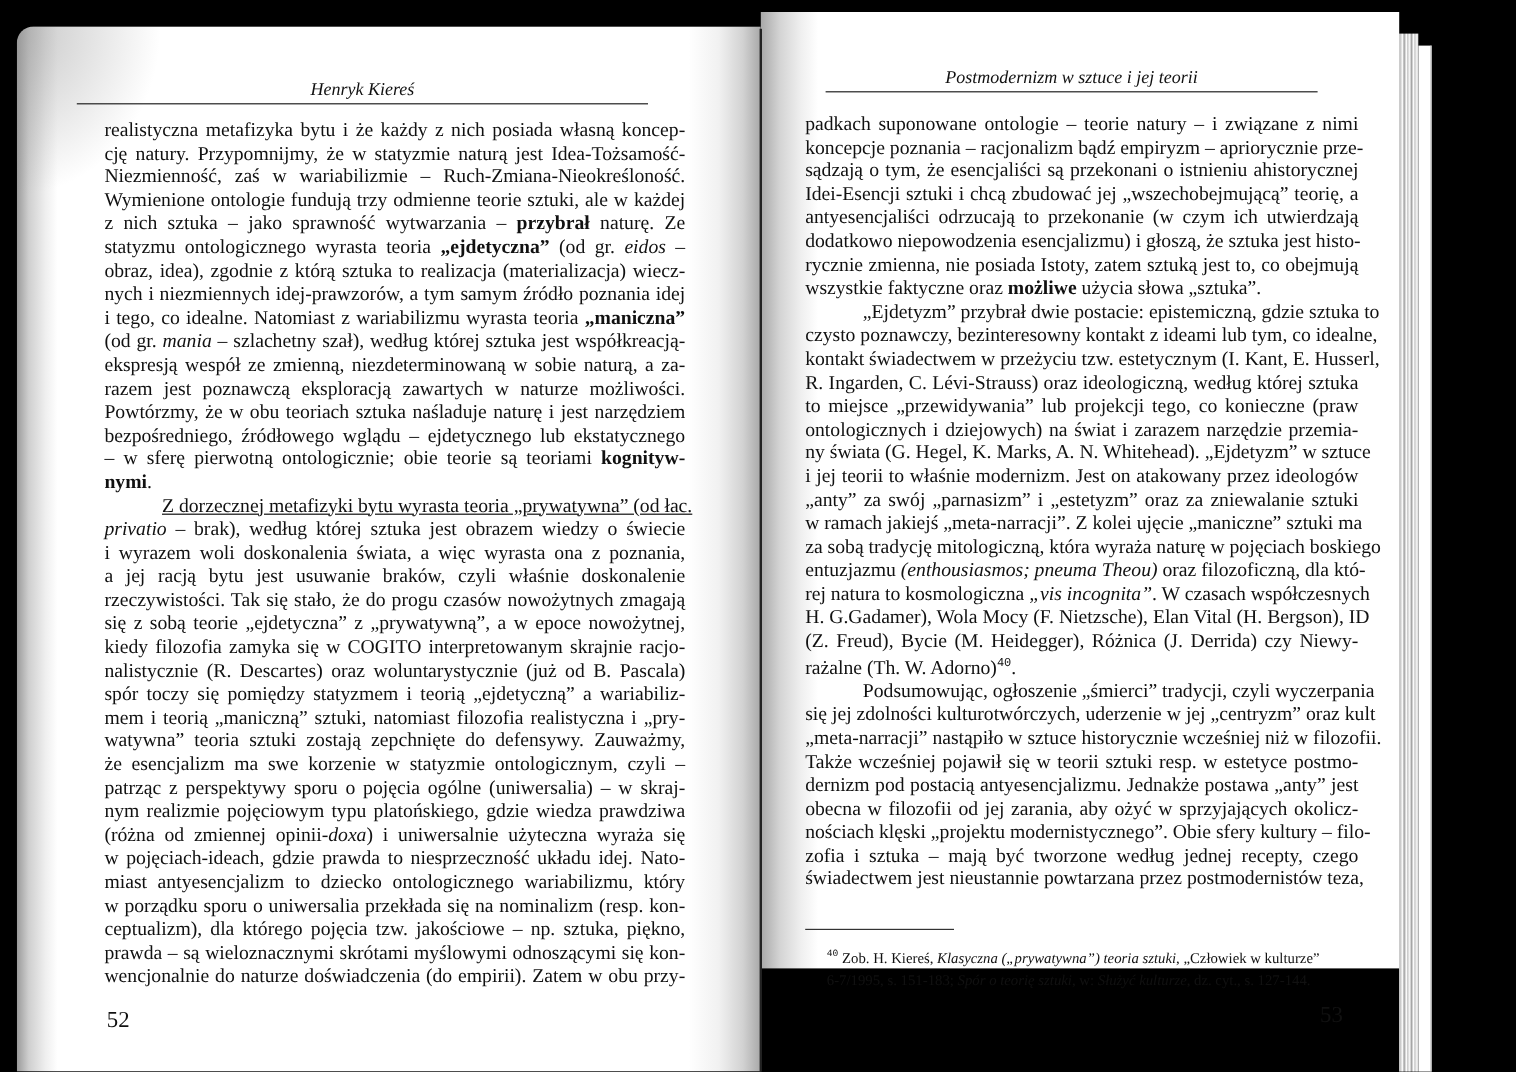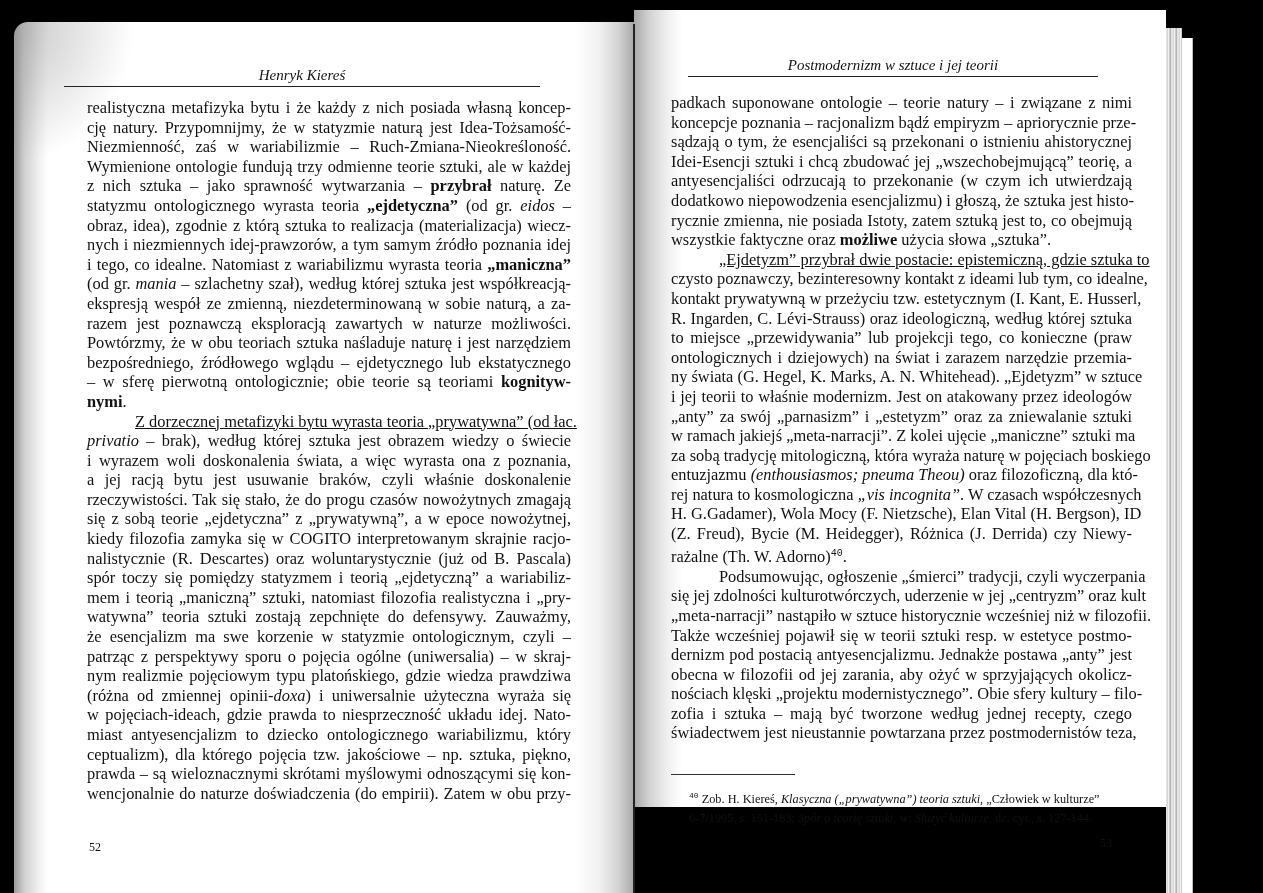--- a/index.html
+++ b/index.html
@@ -51,21 +51,21 @@
   .body-text {
     position:absolute; font-size:16.4px; line-height:19.6px; text-align:justify;
     hyphens:none;
   }
   .page-left .body-text { left:73px; top:76px; width:484px; }
   .page-right .body-text { left:37px; top:83px; width:461px; }
   .ln { display:block; text-align:justify; text-align-last:justify; white-space:nowrap; }
   .ln.last { text-align-last:left; }
 
   .folio {
-    position:absolute; font-size:12px;
+    position:absolute; font-size:19px;
   }
   .page-left .folio { left:75px; top:818px; }
   .page-right .folio { left:466px; top:826px; }
 
   .fn-rule {
     position:absolute; left:37px; top:764px; width:124px; height:1px; background:#333;
   }
   .footnote {
     position:absolute; left:55px; top:776px; width:440px; font-size:12.3px; line-height:19px;
   }
@@ -107,41 +107,42 @@
         <span class="ln">nalistycznie (R. Descartes) oraz woluntarystycznie (już od B. Pascala)</span>
         <span class="ln">spór toczy się pomiędzy statyzmem i teorią „ejdetyczną” a wariabiliz-</span>
         <span class="ln">mem i teorią „maniczną” sztuki, natomiast filozofia realistyczna i „pry-</span>
         <span class="ln">watywna” teoria sztuki zostają zepchnięte do defensywy. Zauważmy,</span>
         <span class="ln">że esencjalizm ma swe korzenie w statyzmie ontologicznym, czyli –</span>
         <span class="ln">patrząc z perspektywy sporu o pojęcia ogólne (uniwersalia) – w skraj-</span>
         <span class="ln">nym realizmie pojęciowym typu platońskiego, gdzie wiedza prawdziwa</span>
         <span class="ln">(różna od zmiennej opinii-<i>doxa</i>) i uniwersalnie użyteczna wyraża się</span>
         <span class="ln">w pojęciach-ideach, gdzie prawda to niesprzeczność układu idej. Nato-</span>
         <span class="ln">miast antyesencjalizm to dziecko ontologicznego wariabilizmu, który</span>
+        <span class="ln">w porządku sporu o uniwersalia przekłada się na nominalizm (resp. kon-</span>
         <span class="ln">ceptualizm), dla którego pojęcia tzw. jakościowe – np. sztuka, piękno,</span>
         <span class="ln">prawda – są wieloznacznymi skrótami myślowymi odnoszącymi się kon-</span>
         <span class="ln">wencjonalnie do naturze doświadczenia (do empirii). Zatem w obu przy-</span>
       </div>
     <div class="folio">52</div>
   </div>
 
   <div class="page page-right">
     <div class="running-head">Postmodernizm w sztuce i jej teorii</div>
     <div class="body-text" id="right-body">
         <span class="ln">padkach suponowane ontologie – teorie natury – i związane z nimi</span>
         <span class="ln">koncepcje poznania – racjonalizm bądź empiryzm – apriorycznie prze-</span>
         <span class="ln">sądzają o tym, że esencjaliści są przekonani o istnieniu ahistorycznej</span>
         <span class="ln">Idei-Esencji sztuki i chcą zbudować jej „wszechobejmującą” teorię, a</span>
         <span class="ln">antyesencjaliści odrzucają to przekonanie (w czym ich utwierdzają</span>
         <span class="ln">dodatkowo niepowodzenia esencjalizmu) i głoszą, że sztuka jest histo-</span>
         <span class="ln">rycznie zmienna, nie posiada Istoty, zatem sztuką jest to, co obejmują</span>
         <span class="ln last">wszystkie faktyczne oraz <b>możliwe</b> użycia słowa „sztuka”.</span>
-        <span class="ln" style="text-indent: 48px; text-decoration: underline;">„Ejdetyzm” przybrał dwie postacie: epistemiczną, gdzie sztuka to</span>
+        <span class="ln" style="text-indent: 48px;">„Ejdetyzm” przybrał dwie postacie: epistemiczną, gdzie sztuka to</span>
         <span class="ln">czysto poznawczy, bezinteresowny kontakt z ideami lub tym, co idealne,</span>
-        <span class="ln">kontakt prywatywną w przeżyciu tzw. estetycznym (I. Kant, E. Husserl,</span>
+        <span class="ln">kontakt świadectwem w przeżyciu tzw. estetycznym (I. Kant, E. Husserl,</span>
         <span class="ln">R. Ingarden, C. Lévi-Strauss) oraz ideologiczną, według której sztuka</span>
         <span class="ln">to miejsce „przewidywania” lub projekcji tego, co konieczne (praw</span>
         <span class="ln">ontologicznych i dziejowych) na świat i zarazem narzędzie przemia-</span>
         <span class="ln">ny świata (G. Hegel, K. Marks, A. N. Whitehead). „Ejdetyzm” w sztuce</span>
         <span class="ln">i jej teorii to właśnie modernizm. Jest on atakowany przez ideologów</span>
         <span class="ln">„anty” za swój „parnasizm” i „estetyzm” oraz za zniewalanie sztuki</span>
         <span class="ln">w ramach jakiejś „meta-narracji”. Z kolei ujęcie „maniczne” sztuki ma</span>
         <span class="ln">za sobą tradycję mitologiczną, która wyraża naturę w pojęciach boskiego</span>
         <span class="ln">entuzjazmu <i>(enthousiasmos; pneuma Theou)</i> oraz filozoficzną, dla któ-</span>
         <span class="ln">rej natura to kosmologiczna <i>„vis incognita”</i>. W czasach współczesnych</span>

